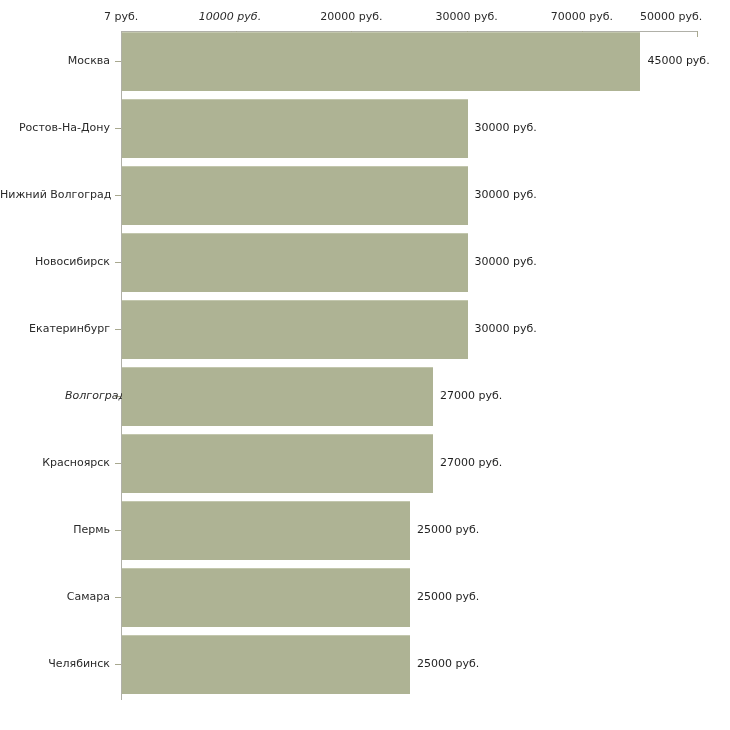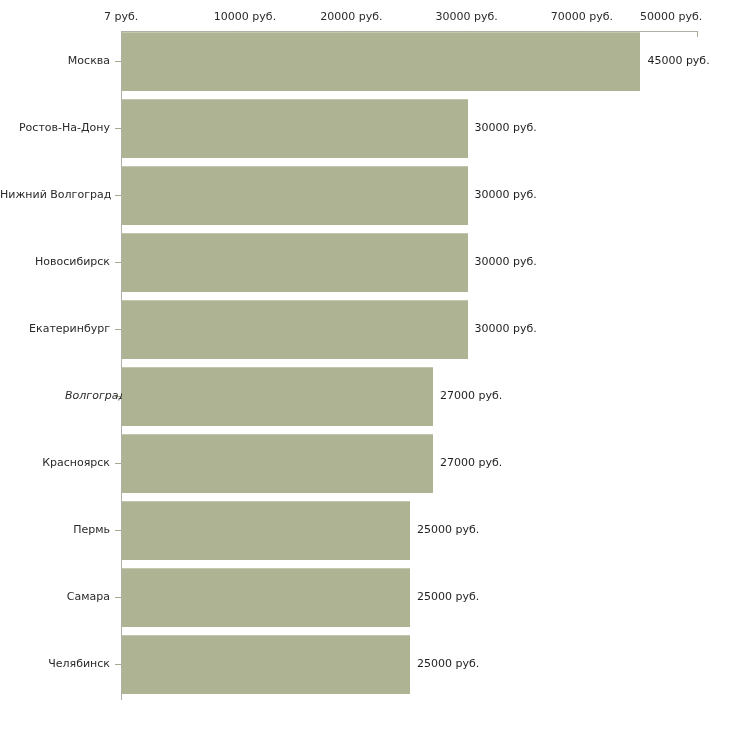--- a/index.html
+++ b/index.html
@@ -95,21 +95,21 @@
   <div id="x-ticks">
       <div class="x-tick" style="left: 121px;"></div>
       <div class="x-tick" style="left: 236.2px;"></div>
       <div class="x-tick" style="left: 351.4px;"></div>
       <div class="x-tick" style="left: 466.6px;"></div>
       <div class="x-tick" style="left: 581.8px;"></div>
       <div class="x-tick" style="left: 697px;"></div>
     </div>
   <div id="x-tick-labels">
       <div class="x-tick-label" style="left: 104px; transform: none;">7 руб.</div>
-      <div class="x-tick-label" style="left: 245px;">10000 руб.</div>
+      <div class="x-tick-label" style="left: 230px; font-style: italic;">10000 руб.</div>
       <div class="x-tick-label" style="left: 351.4px;">20000 руб.</div>
       <div class="x-tick-label" style="left: 466.6px;">30000 руб.</div>
       <div class="x-tick-label" style="left: 581.8px;">70000 руб.</div>
       <div class="x-tick-label" style="left: 640px; transform: none;">50000 руб.</div>
     </div>
 
   <div class="y-axis-line"></div>
   <div id="y-ticks">
       <div class="y-tick" style="top: 61px;"></div>
       <div class="y-tick" style="top: 128px;"></div>

